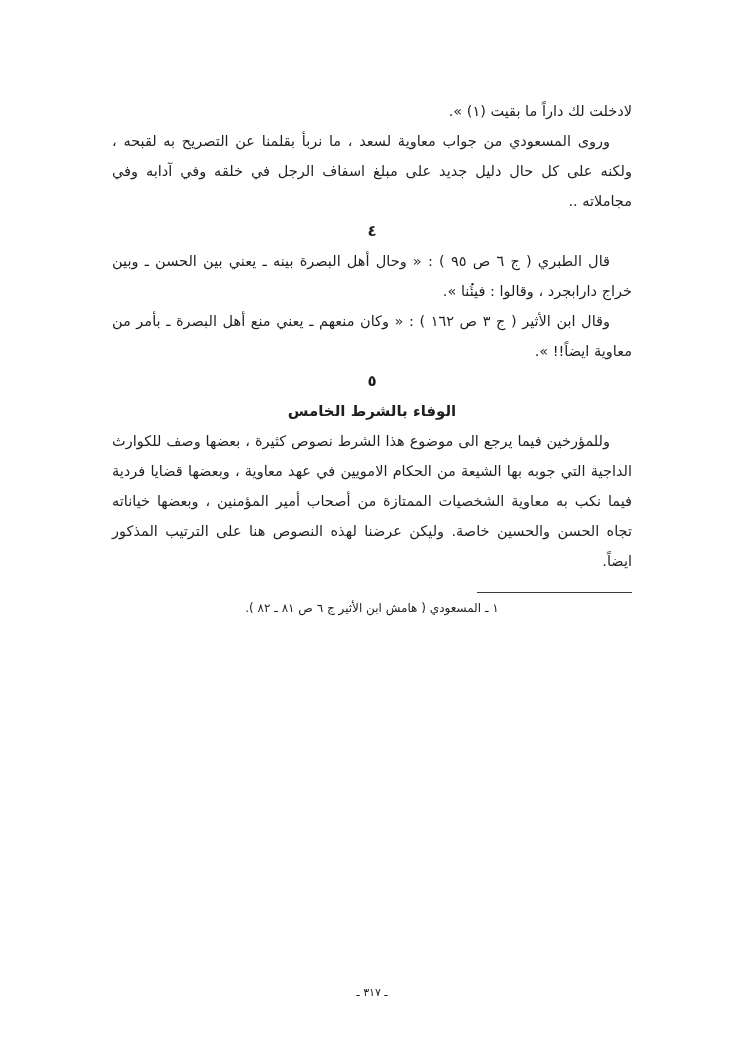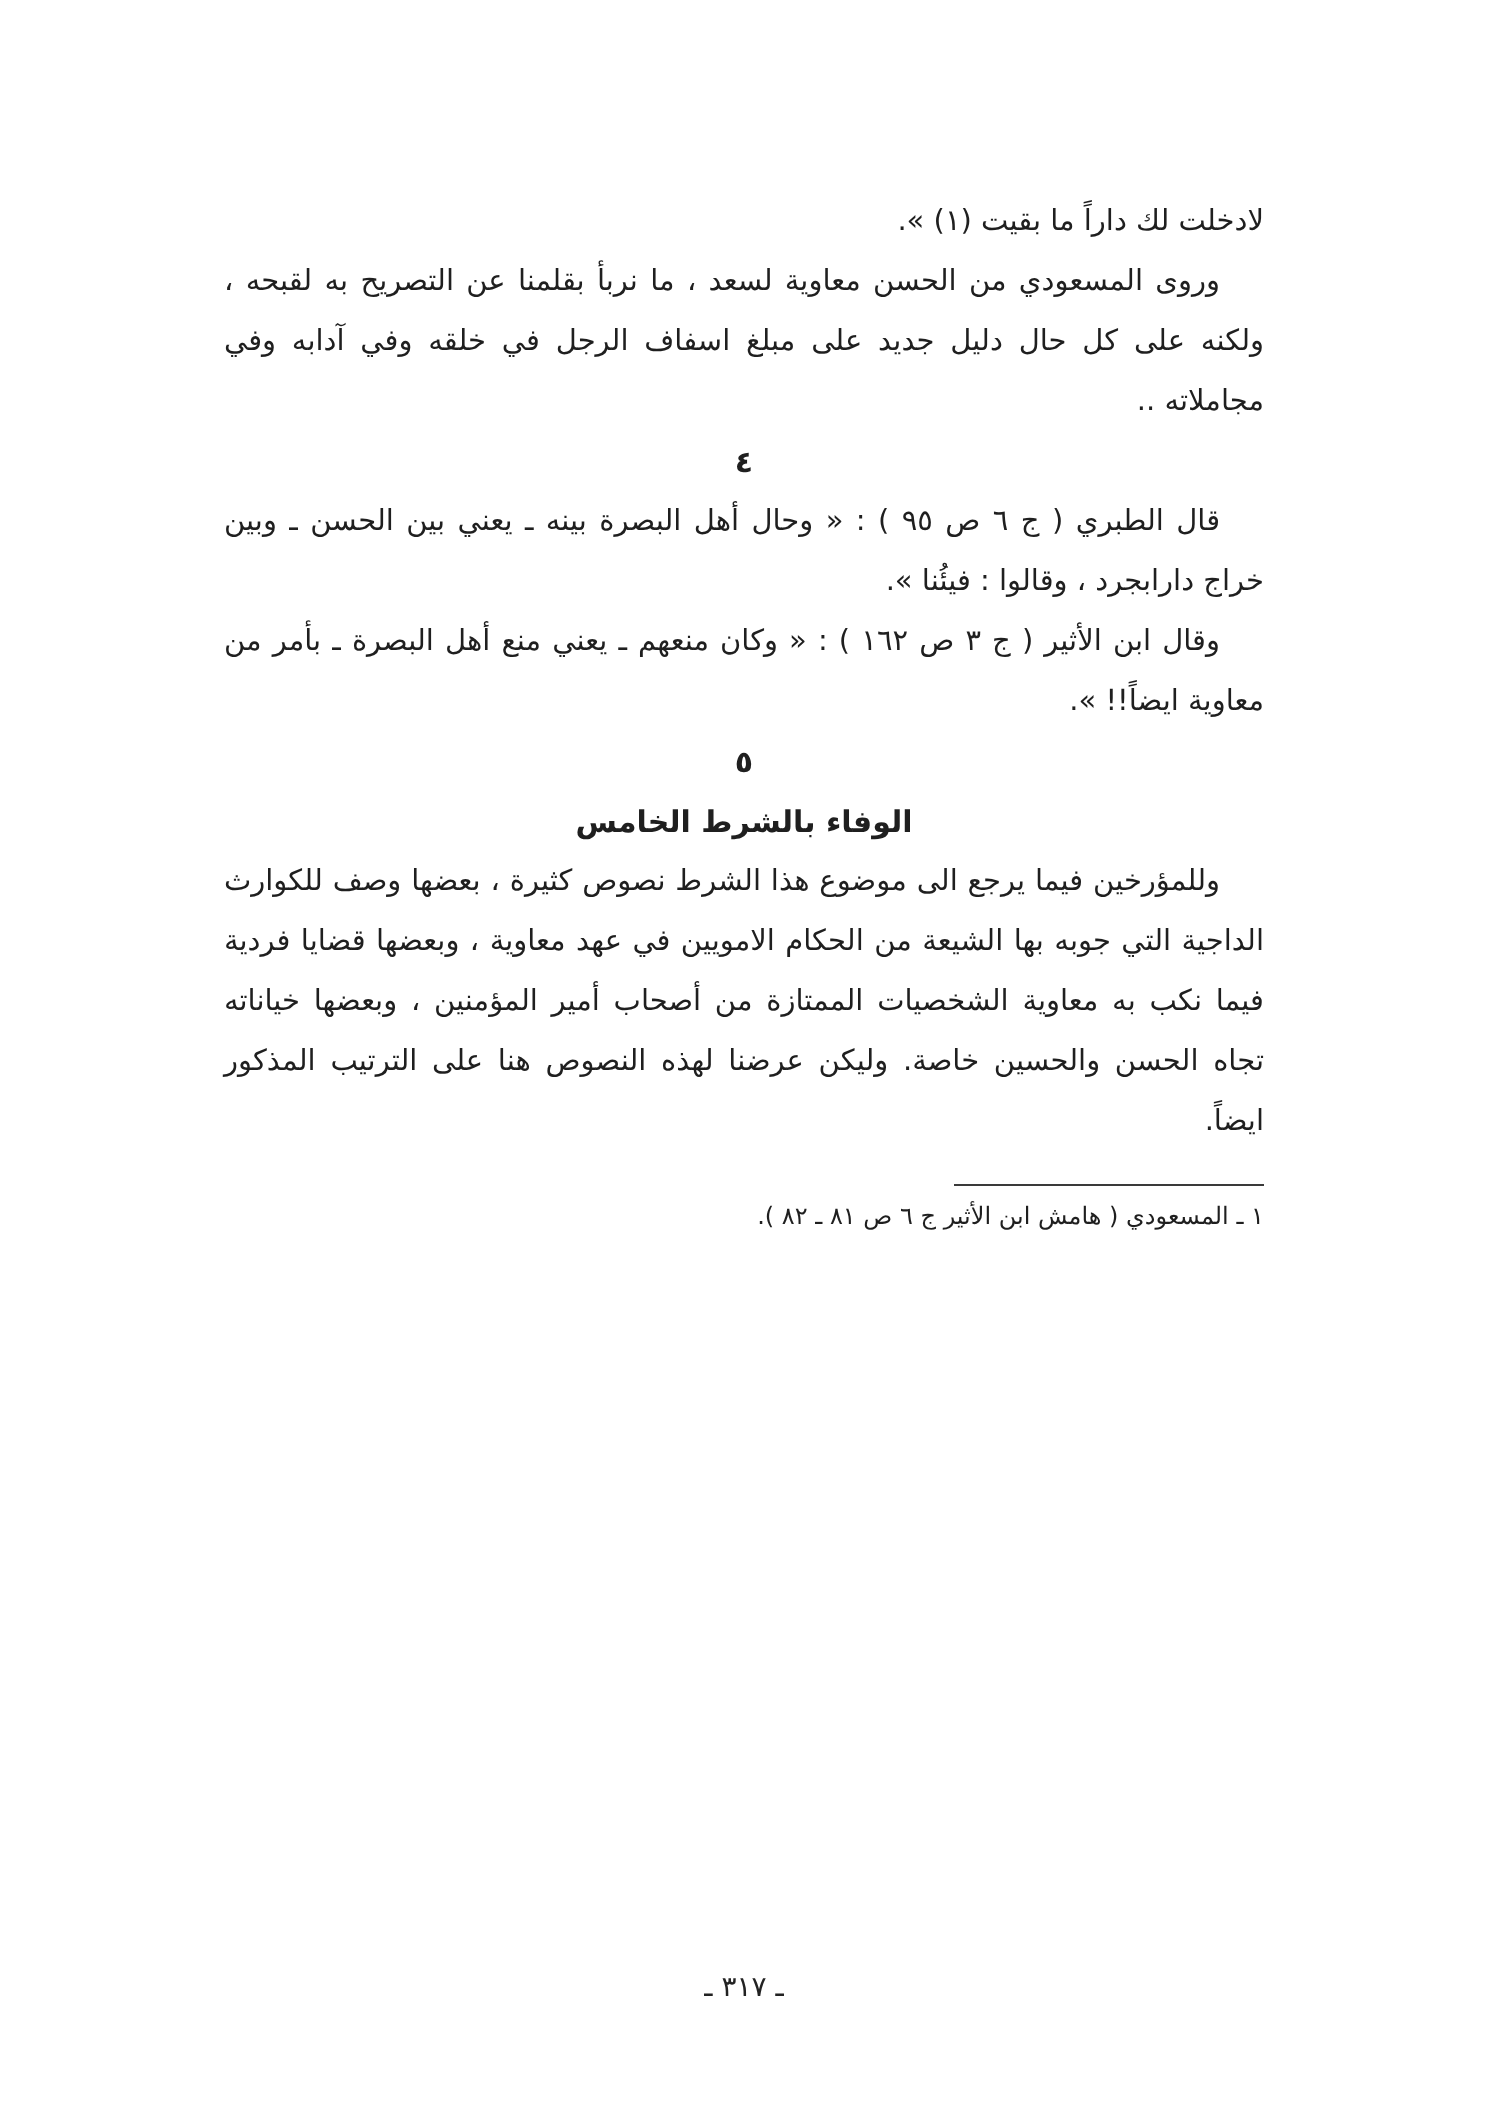--- a/index.html
+++ b/index.html
@@ -54,40 +54,40 @@
   }
   .fnsep {
     margin-top: 16px;
     width: 155px;
     border-top: 1px solid #3a3a3a;
   }
   .footnote {
     margin-top: 4px !important;
     font-size: 12px;
     line-height: 22px;
-    text-align: right;
+    text-align: center;
   }
   .pagenum {
     position: absolute;
     top: 986px;
     left: 0;
     width: 744px;
     text-align: center;
     direction: rtl;
-    font-size: 14px;
+    font-size: 11px;
     color: #222;
   }
 </style>
 </head>
 <body>
 
 <div class="page">
   <div class="content">
     <p class="line-end">لادخلت لك داراً ما بقيت (١) ».</p>
-    <p class="para">وروى المسعودي من الحسن معاوية لسعد ، ما نربأ بقلمنا عن التصريح به لقبحه ، ولكنه على كل حال دليل جديد على مبلغ اسفاف الرجل في خلقه وفي آدابه وفي مجاملاته ..</p>
+    <p class="para">وروى المسعودي من جواب معاوية لسعد ، ما نربأ بقلمنا عن التصريح به لقبحه ، ولكنه على كل حال دليل جديد على مبلغ اسفاف الرجل في خلقه وفي آدابه وفي مجاملاته ..</p>
     <p class="secnum">٤</p>
     <p class="para">قال الطبري ( ج ٦ ص ٩٥ ) : « وحال أهل البصرة بينه ـ يعني بين الحسن ـ وبين خراج دارابجرد ، وقالوا : فيئُنا ».</p>
     <p class="para">وقال ابن الأثير ( ج ٣ ص ١٦٢ ) : « وكان منعهم ـ يعني منع أهل البصرة ـ بأمر من معاوية ايضاً!! ».</p>
     <p class="secnum">٥</p>
     <p class="heading">الوفاء بالشرط الخامس</p>
     <p class="para">وللمؤرخين فيما يرجع الى موضوع هذا الشرط نصوص كثيرة ، بعضها وصف للكوارث الداجية التي جوبه بها الشيعة من الحكام الامويين في عهد معاوية ، وبعضها قضايا فردية فيما نكب به معاوية الشخصيات الممتازة من أصحاب أمير المؤمنين ، وبعضها خياناته تجاه الحسن والحسين خاصة. وليكن عرضنا لهذه النصوص هنا على الترتيب المذكور ايضاً.</p>
     <div class="fnsep"></div>
     <p class="footnote">١ ـ المسعودي ( هامش ابن الأثير ج ٦ ص ٨١ ـ ٨٢ ).</p>
   </div>
   <div class="pagenum">ـ ٣١٧ ـ</div>

